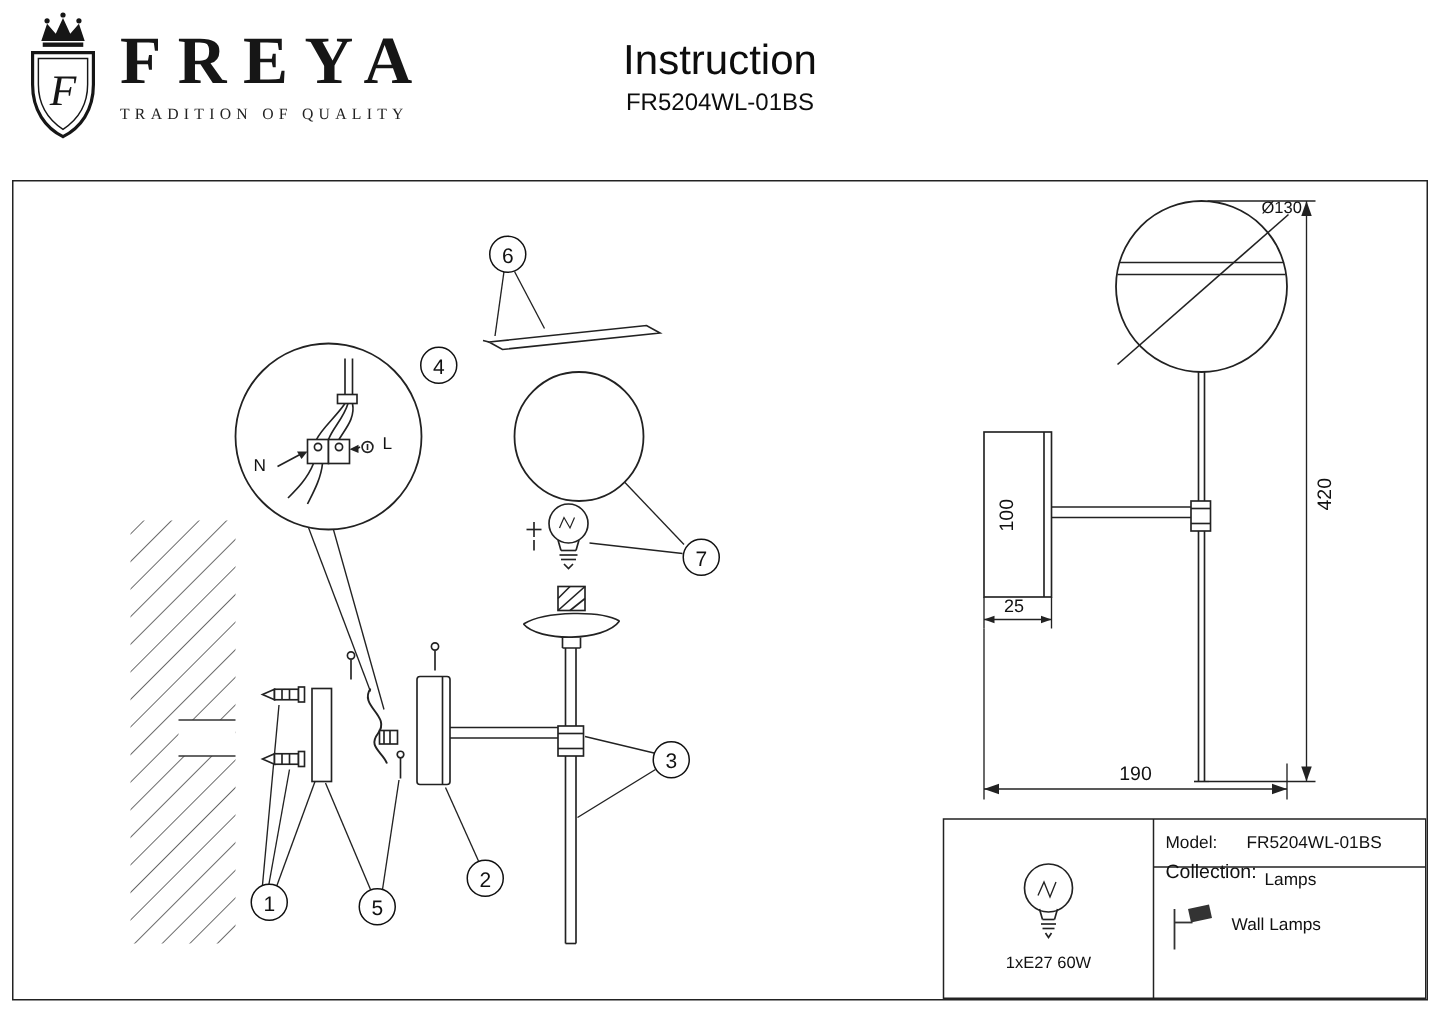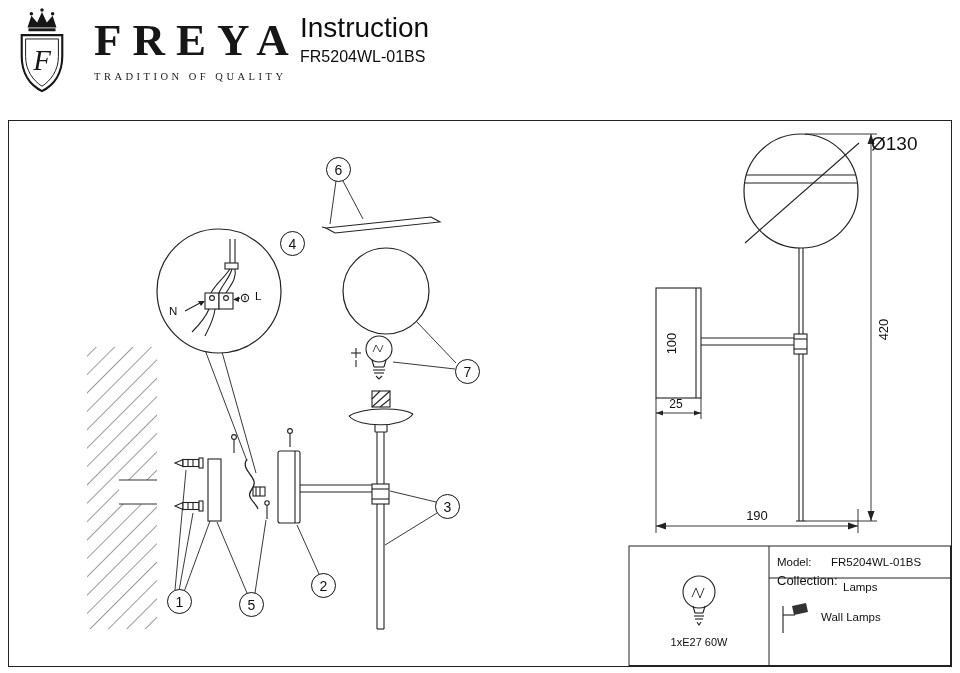--- a/index.html
+++ b/index.html
@@ -3,26 +3,26 @@
 <meta charset="utf-8">
 <style>
   html,body { margin:0; padding:0; background:#fff; }
   .page {
     position:relative; width:960px; height:673px; background:#ffffff;
     font-family:"Liberation Sans", sans-serif; color:#111; overflow:hidden;
   }
   
   .logo { position:absolute; left:14px; top:6px; display:flex; }
   .logo-mark { width:56px; height:92px; }
-  .logo-text { margin-left:24px; padding-top:12px; }
+  .logo-text { margin-left:10px; padding-top:12px; }
   .brand { font-family:"Liberation Serif", serif; font-weight:700; font-size:45px;
            letter-spacing:11px; line-height:1; color:#161616; }
   .tagline { font-family:"Liberation Serif", serif; font-size:10.5px;
              letter-spacing:3.5px; margin-top:8px; color:#222; }
-  .title-block { position:absolute; left:300px; top:12px; width:360px; }
+  .title-block { position:absolute; left:300px; top:24px; width:360px; text-align:center; }
   .title { font-size:28px; font-weight:400; color:#0d0d0d; }
   .subtitle { font-size:16px; margin-top:4px; color:#0d0d0d; }
 
   
   .main-box { position:absolute; left:8px; top:120px; width:942px; height:545px;
               border:1px solid #222; background:#fff; }
   svg.art { position:absolute; left:0; top:0; width:942px; height:545px; }
 
   .callout { position:absolute; width:23px; height:23px; border:1.5px solid #111;
              border-radius:50%; background:#fff; display:flex; align-items:center;
@@ -268,21 +268,21 @@
     <div class="callout" style="left:302px;top:452px">2</div>
     <div class="callout" style="left:426px;top:373px">3</div>
     <div class="callout" style="left:271px;top:110px">4</div>
     <div class="callout" style="left:230px;top:471px">5</div>
     <div class="callout" style="left:317px;top:36px">6</div>
     <div class="callout" style="left:446px;top:238px">7</div>
 
     <div class="lbl" style="left:160px;top:184px;font-size:11.5px">N</div>
     <div class="lbl" style="left:246px;top:169px;font-size:11.5px">L</div>
 
-    <div class="lbl" style="left:862px;top:12px;font-size:19px">Ø130</div>
+    <div class="lbl" style="left:832px;top:12px;font-size:11px">Ø130</div>
     <div class="lbl rot ctr" style="left:852px;top:201px;width:44px;font-size:13px">420</div>
     <div class="lbl rot ctr" style="left:640px;top:215px;width:44px;font-size:13px">100</div>
     <div class="lbl ctr" style="left:650px;top:276px;width:34px;font-size:12px">25</div>
     <div class="lbl ctr" style="left:724px;top:387px;width:48px;font-size:13px">190</div>
 
     <div class="lbl ctr" style="left:640px;top:515px;width:100px;font-size:11px">1xE27 60W</div>
     <div class="lbl" style="left:768px;top:435px;font-size:11.5px">Model:</div>
     <div class="lbl" style="left:822px;top:435px;font-size:11.5px">FR5204WL-01BS</div>
     <div class="lbl" style="left:768px;top:452px;font-size:13px">Collection:</div>
     <div class="lbl" style="left:834px;top:460px;font-size:11.5px">Lamps</div>

